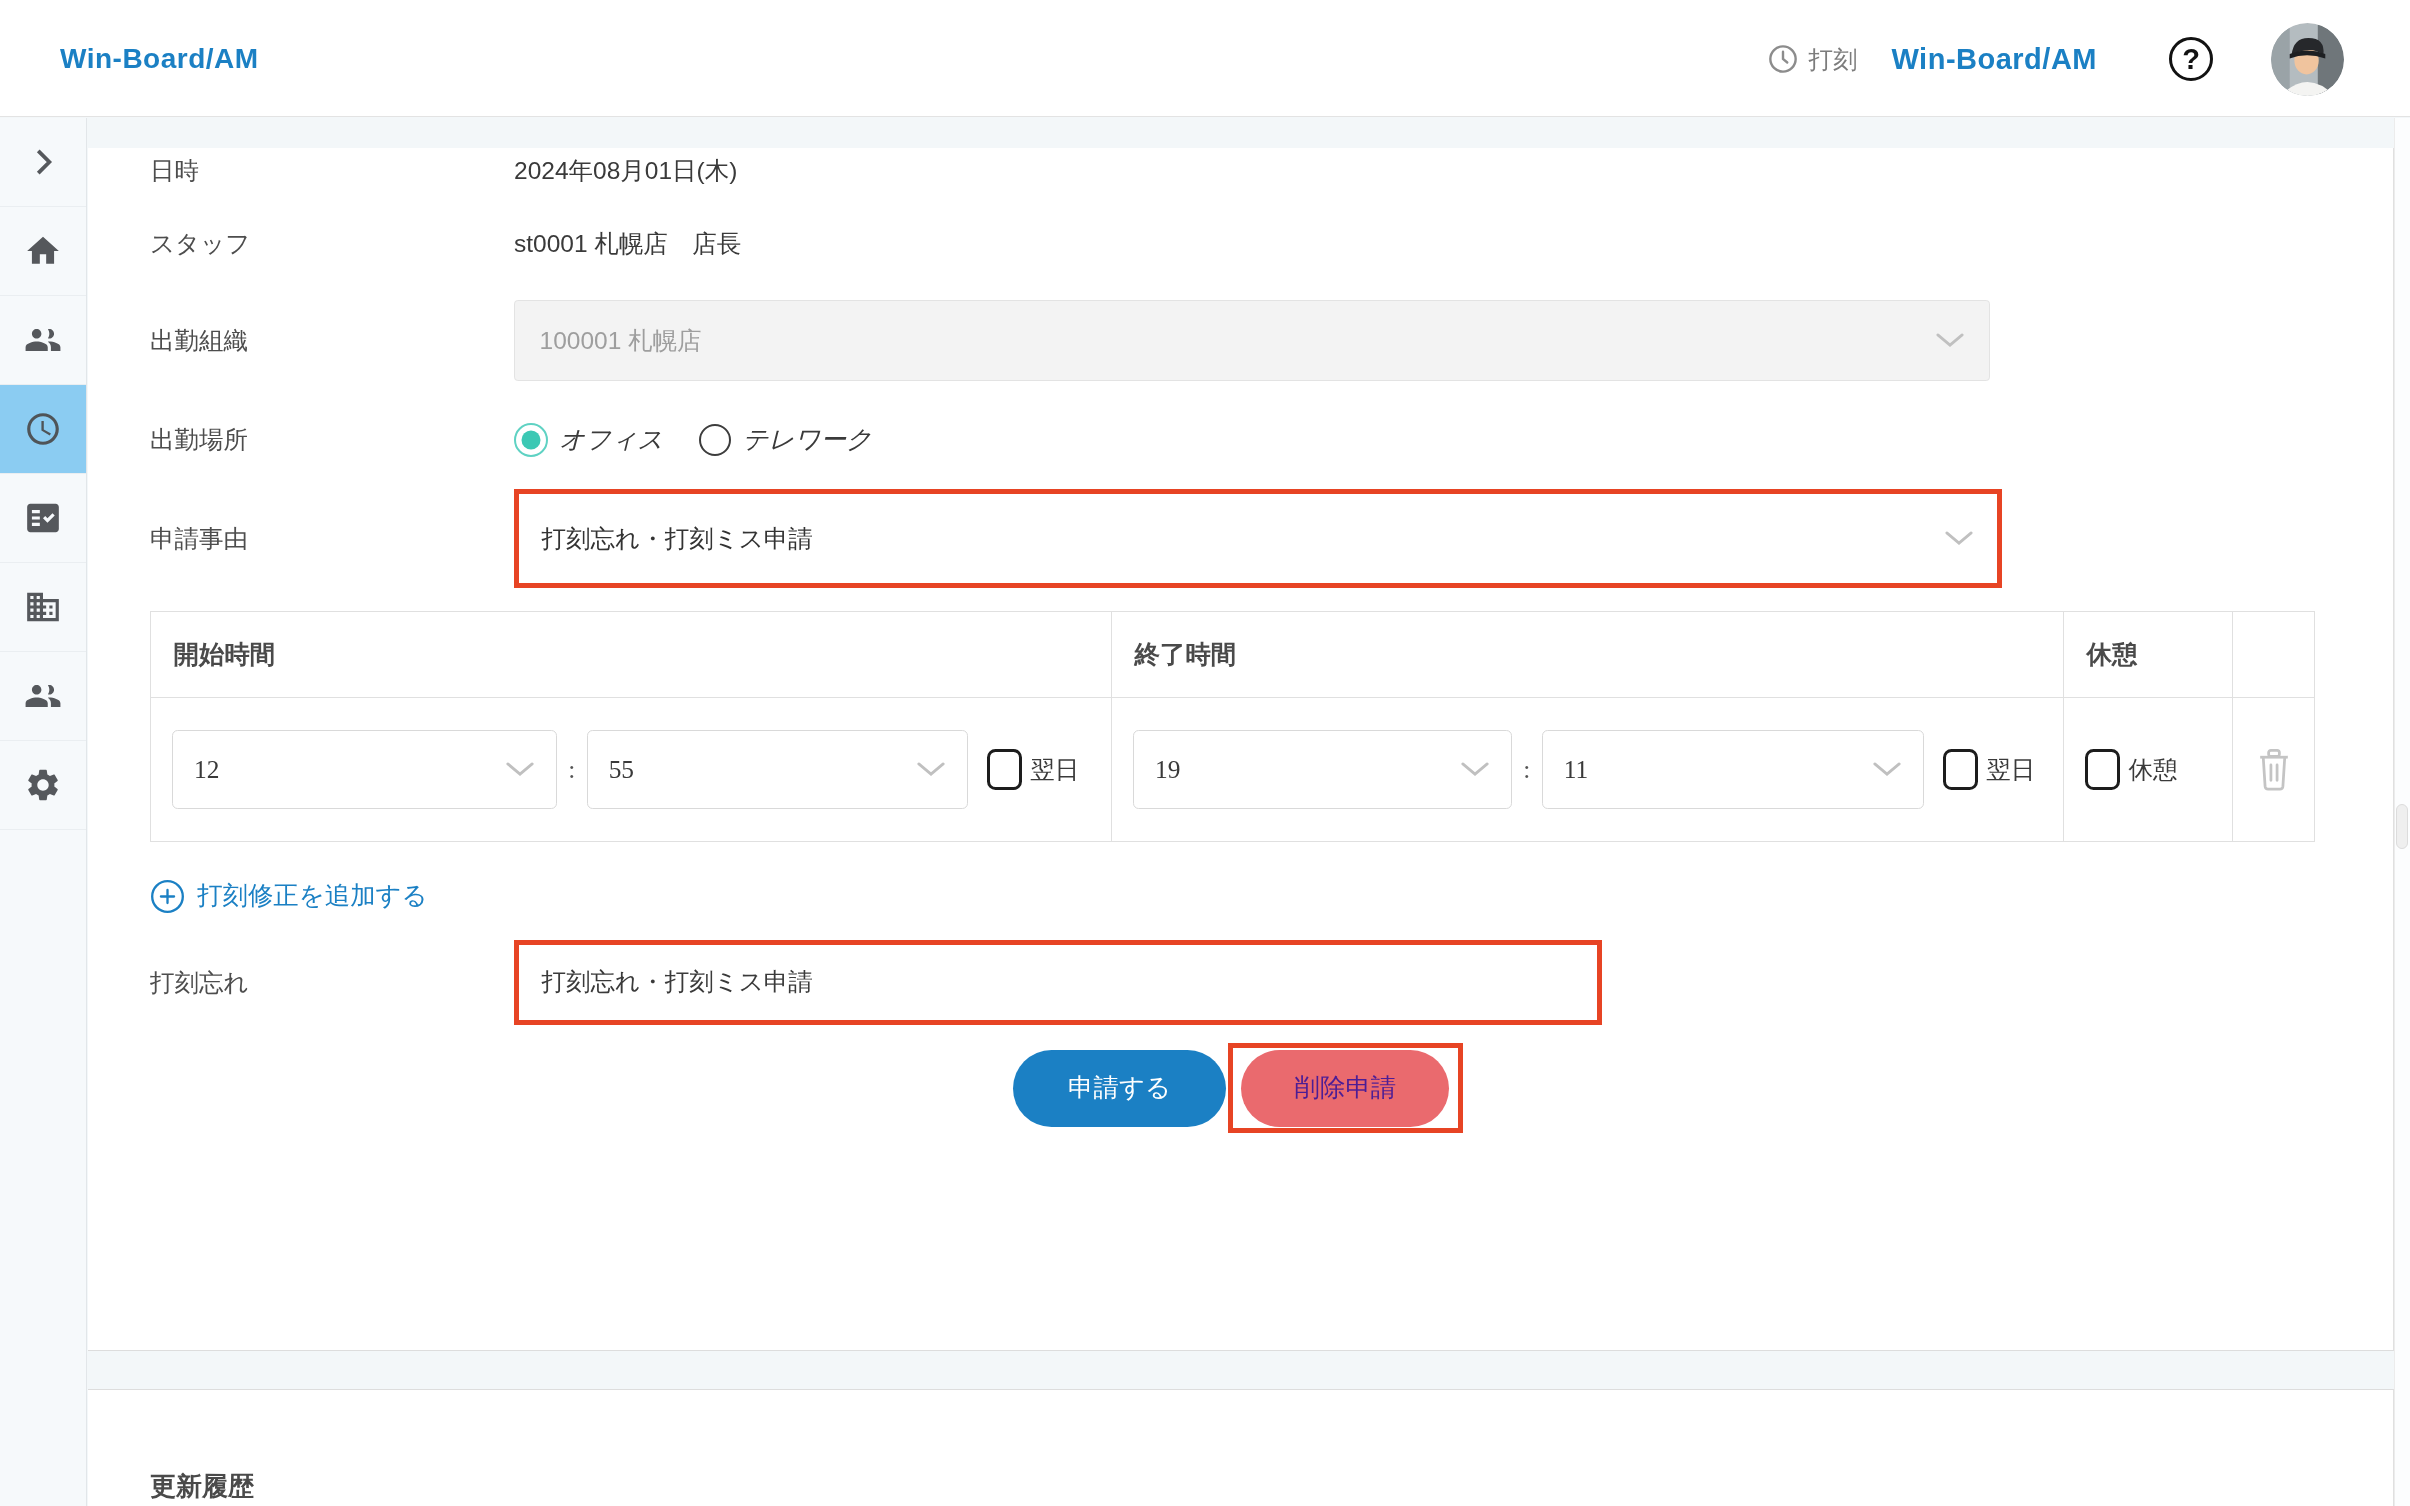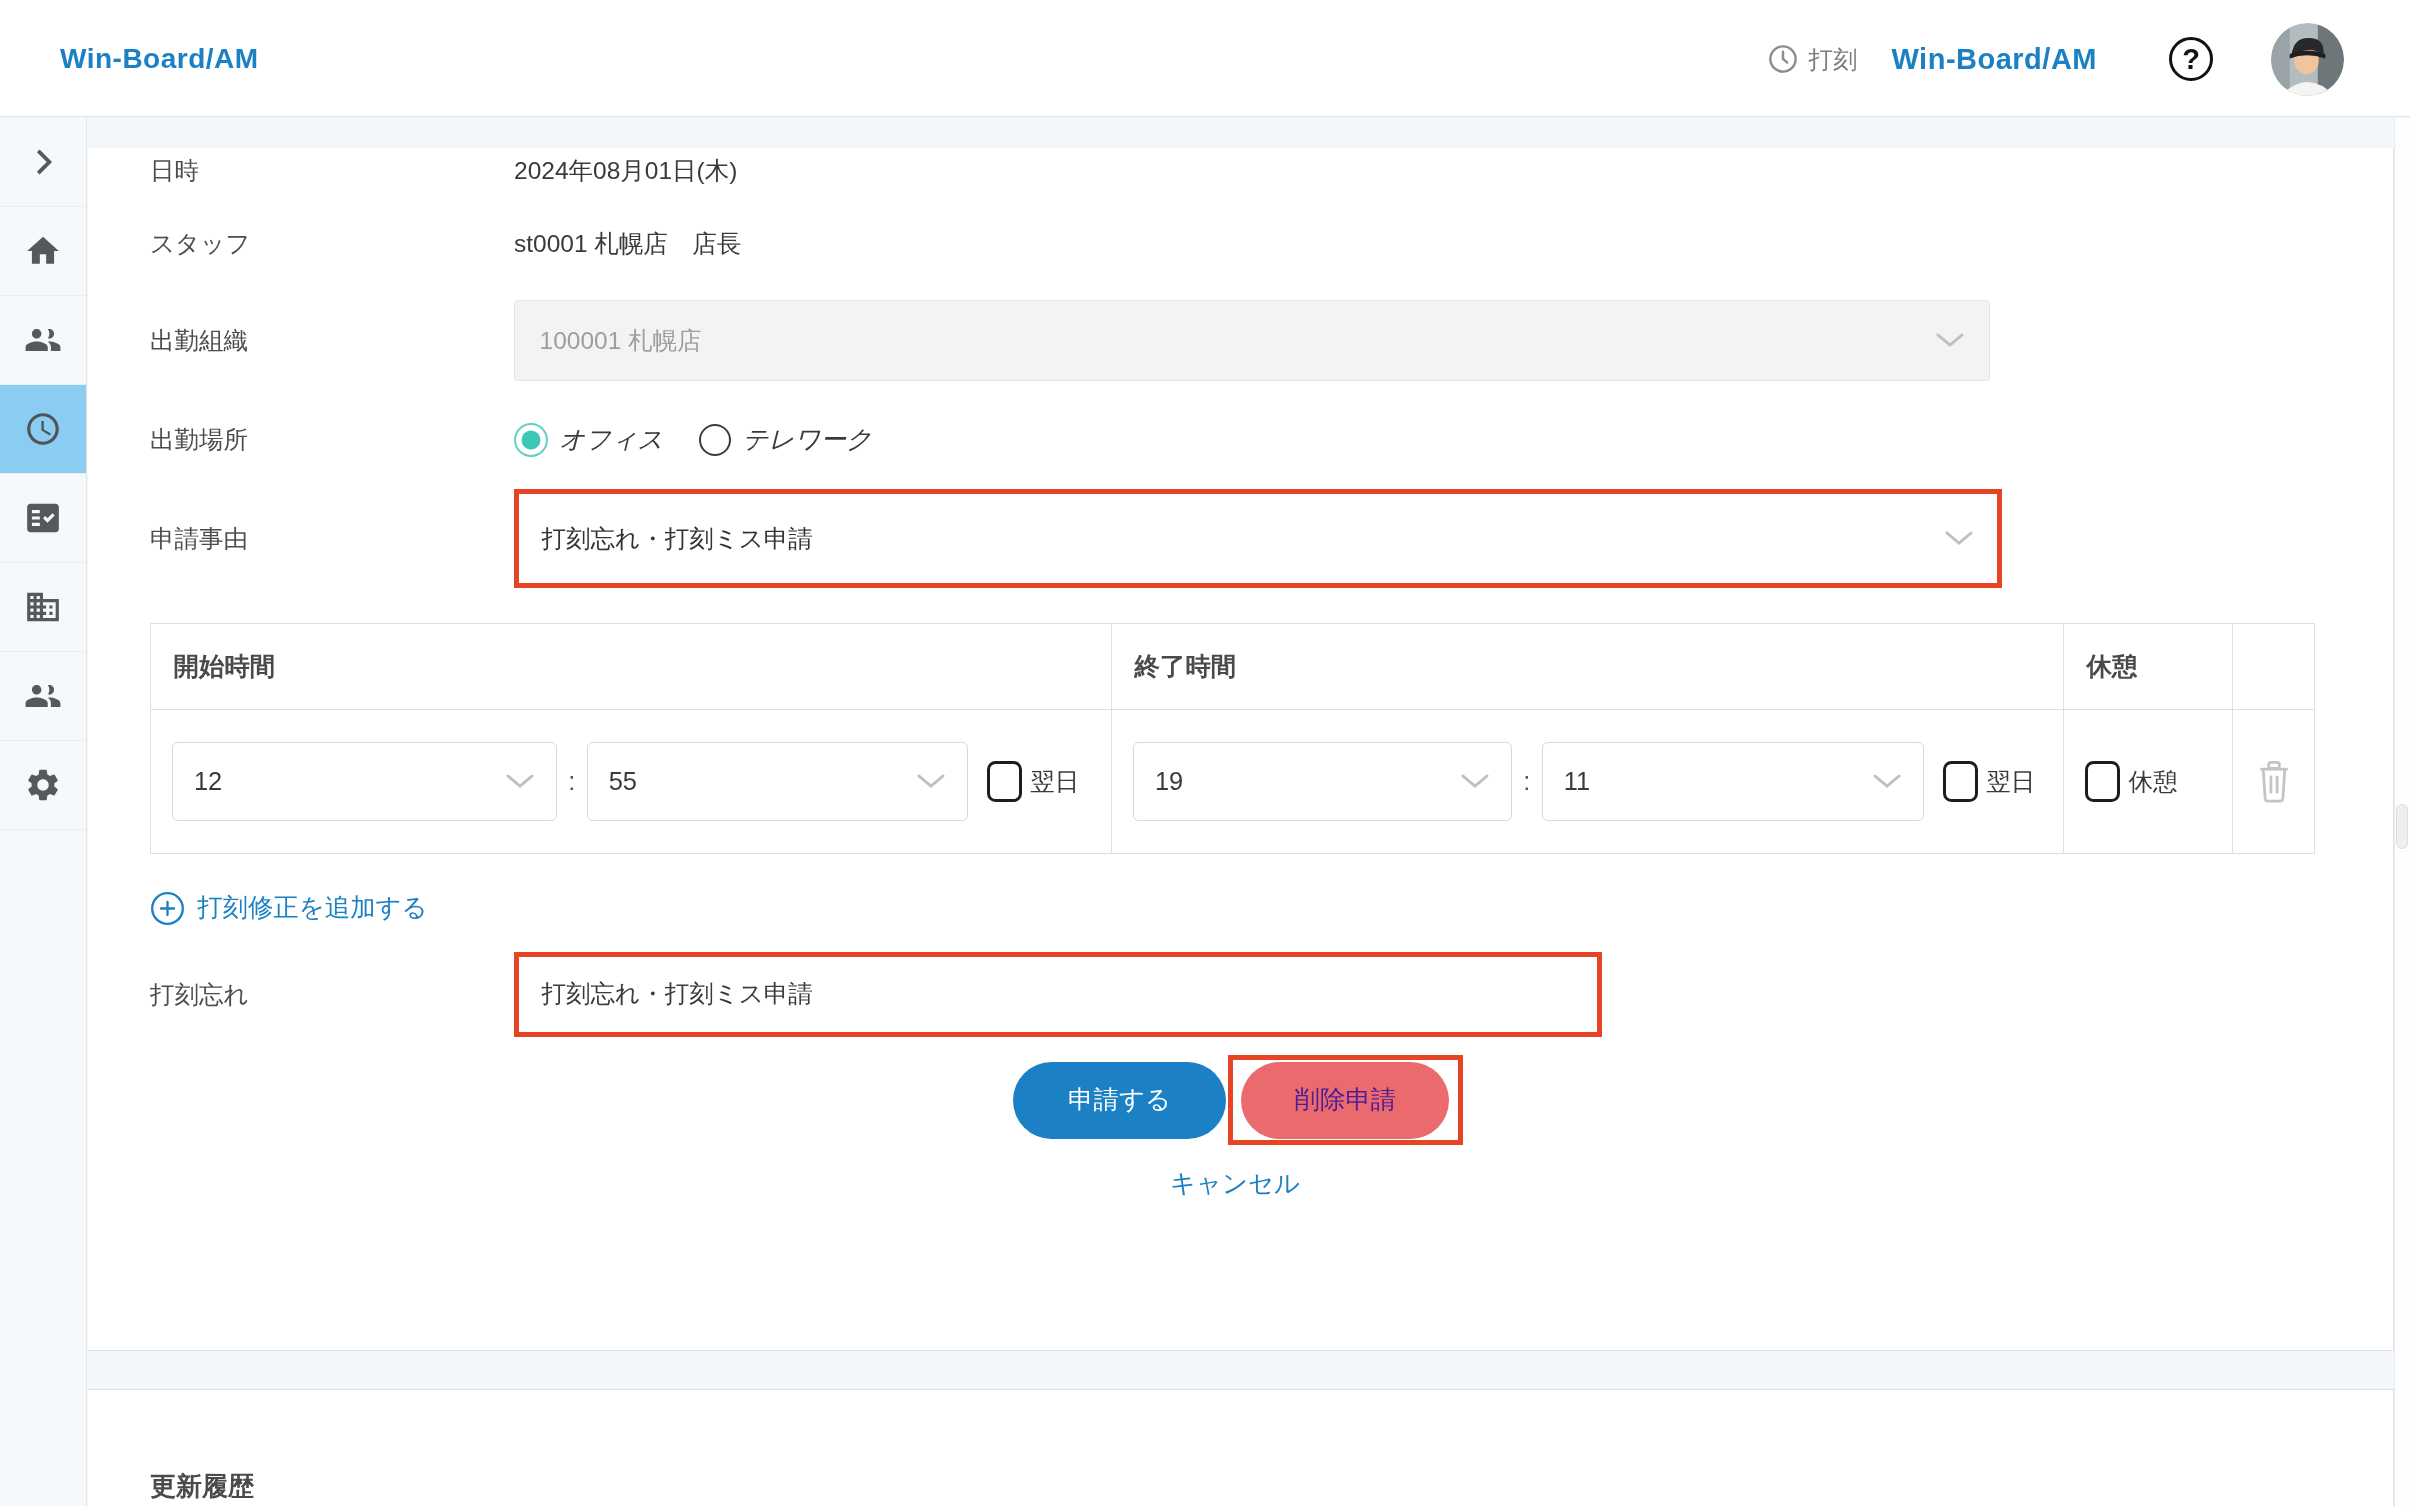--- a/index.html
+++ b/index.html
@@ -57,21 +57,21 @@
   .radio-on { width:34px; height:34px; border-radius:50%; border:2.8px solid #5fd2c3; position:relative; background:#fff; flex-shrink:0;}
   .radio-on::after { content:""; position:absolute; left:50%; top:50%; transform:translate(-50%,-50%);
     width:19px; height:19px; border-radius:50%; background:#3cc8b4; }
   .radio-off { width:32px; height:32px; border-radius:50%; border:2.8px solid #3d3d3d; background:#fff; flex-shrink:0;}
 
   .hl-box { border:5.6px solid #e74424; background:#fff; }
   .reason-select { width:1478px; height:89px; display:flex; align-items:center; justify-content:space-between;
     padding:0 22.6px; font-size:24.5px; color:#333; cursor:pointer; }
 
   
-  .time-table { margin-top:40px; width:2165px; border:0.9px solid #e0e0e0; }
+  .time-table { margin-top:28px; width:2165px; border:0.9px solid #e0e0e0;font-family:Liberation Serif, serif; }
   .t-head { display:flex; height:86px; border-bottom:0.9px solid #e0e0e0; }
   .t-body { display:flex; height:143px; }
   .c1 { width:961px; border-right:0.9px solid #e0e0e0; }
   .c2 { width:952px; border-right:0.9px solid #e0e0e0; }
   .c3 { width:169px; border-right:0.9px solid #e0e0e0; }
   .c4 { width:81px; }
   .th-cell { display:flex; align-items:center; padding-left:22.6px; font-size:25.4px; font-weight:bold; color:#4a4a4a; }
   .td-cell { display:flex; align-items:center; padding-left:21px; }
   .time-select { height:79px; border:0.9px solid #d9d9d9; border-radius:5.6px; background:#fff;
     display:flex; align-items:center; justify-content:space-between; padding:0 21px;
@@ -316,23 +316,20 @@
       </div>
     </div>
 
     <div class="btn-row">
       <div class="btn-submit">申請する</div>
       <div class="del-wrap">
         <div class="btn-delete">削除申請</div>
       </div>
     </div>
 
-    <div class="cancel-row">
-      <span class="cancel-link">キャンセル</span>
-    </div>
   </div>
 
   <div class="card-gap"></div>
 
   <div class="card card2">
     <div class="history-title">更新履歴</div>
   </div>
 </div>
 
 <div class="scroll-strip">

